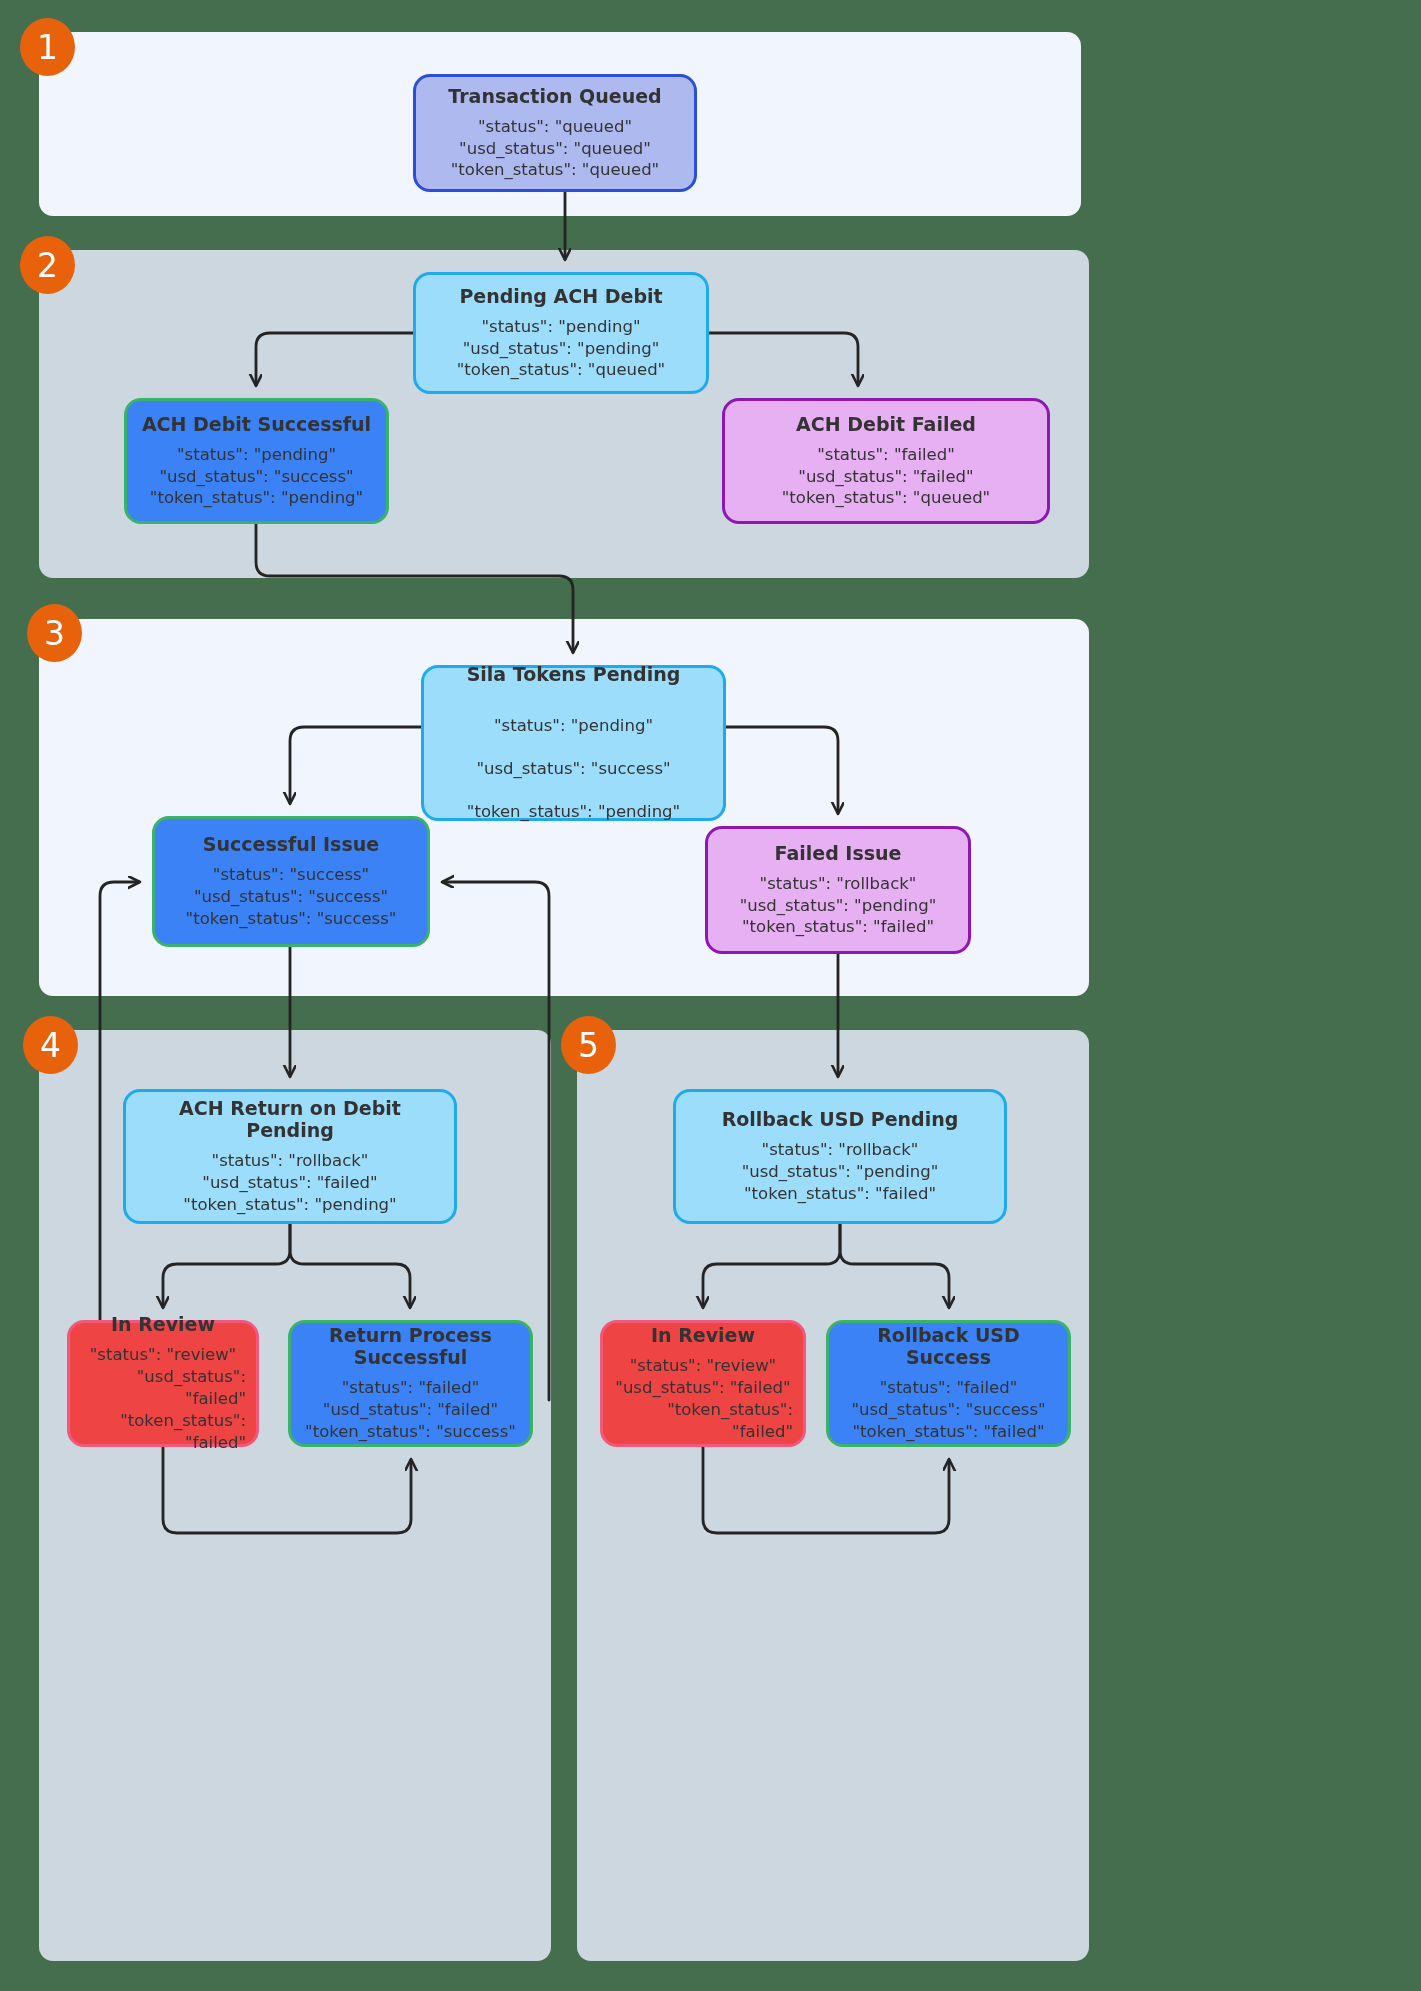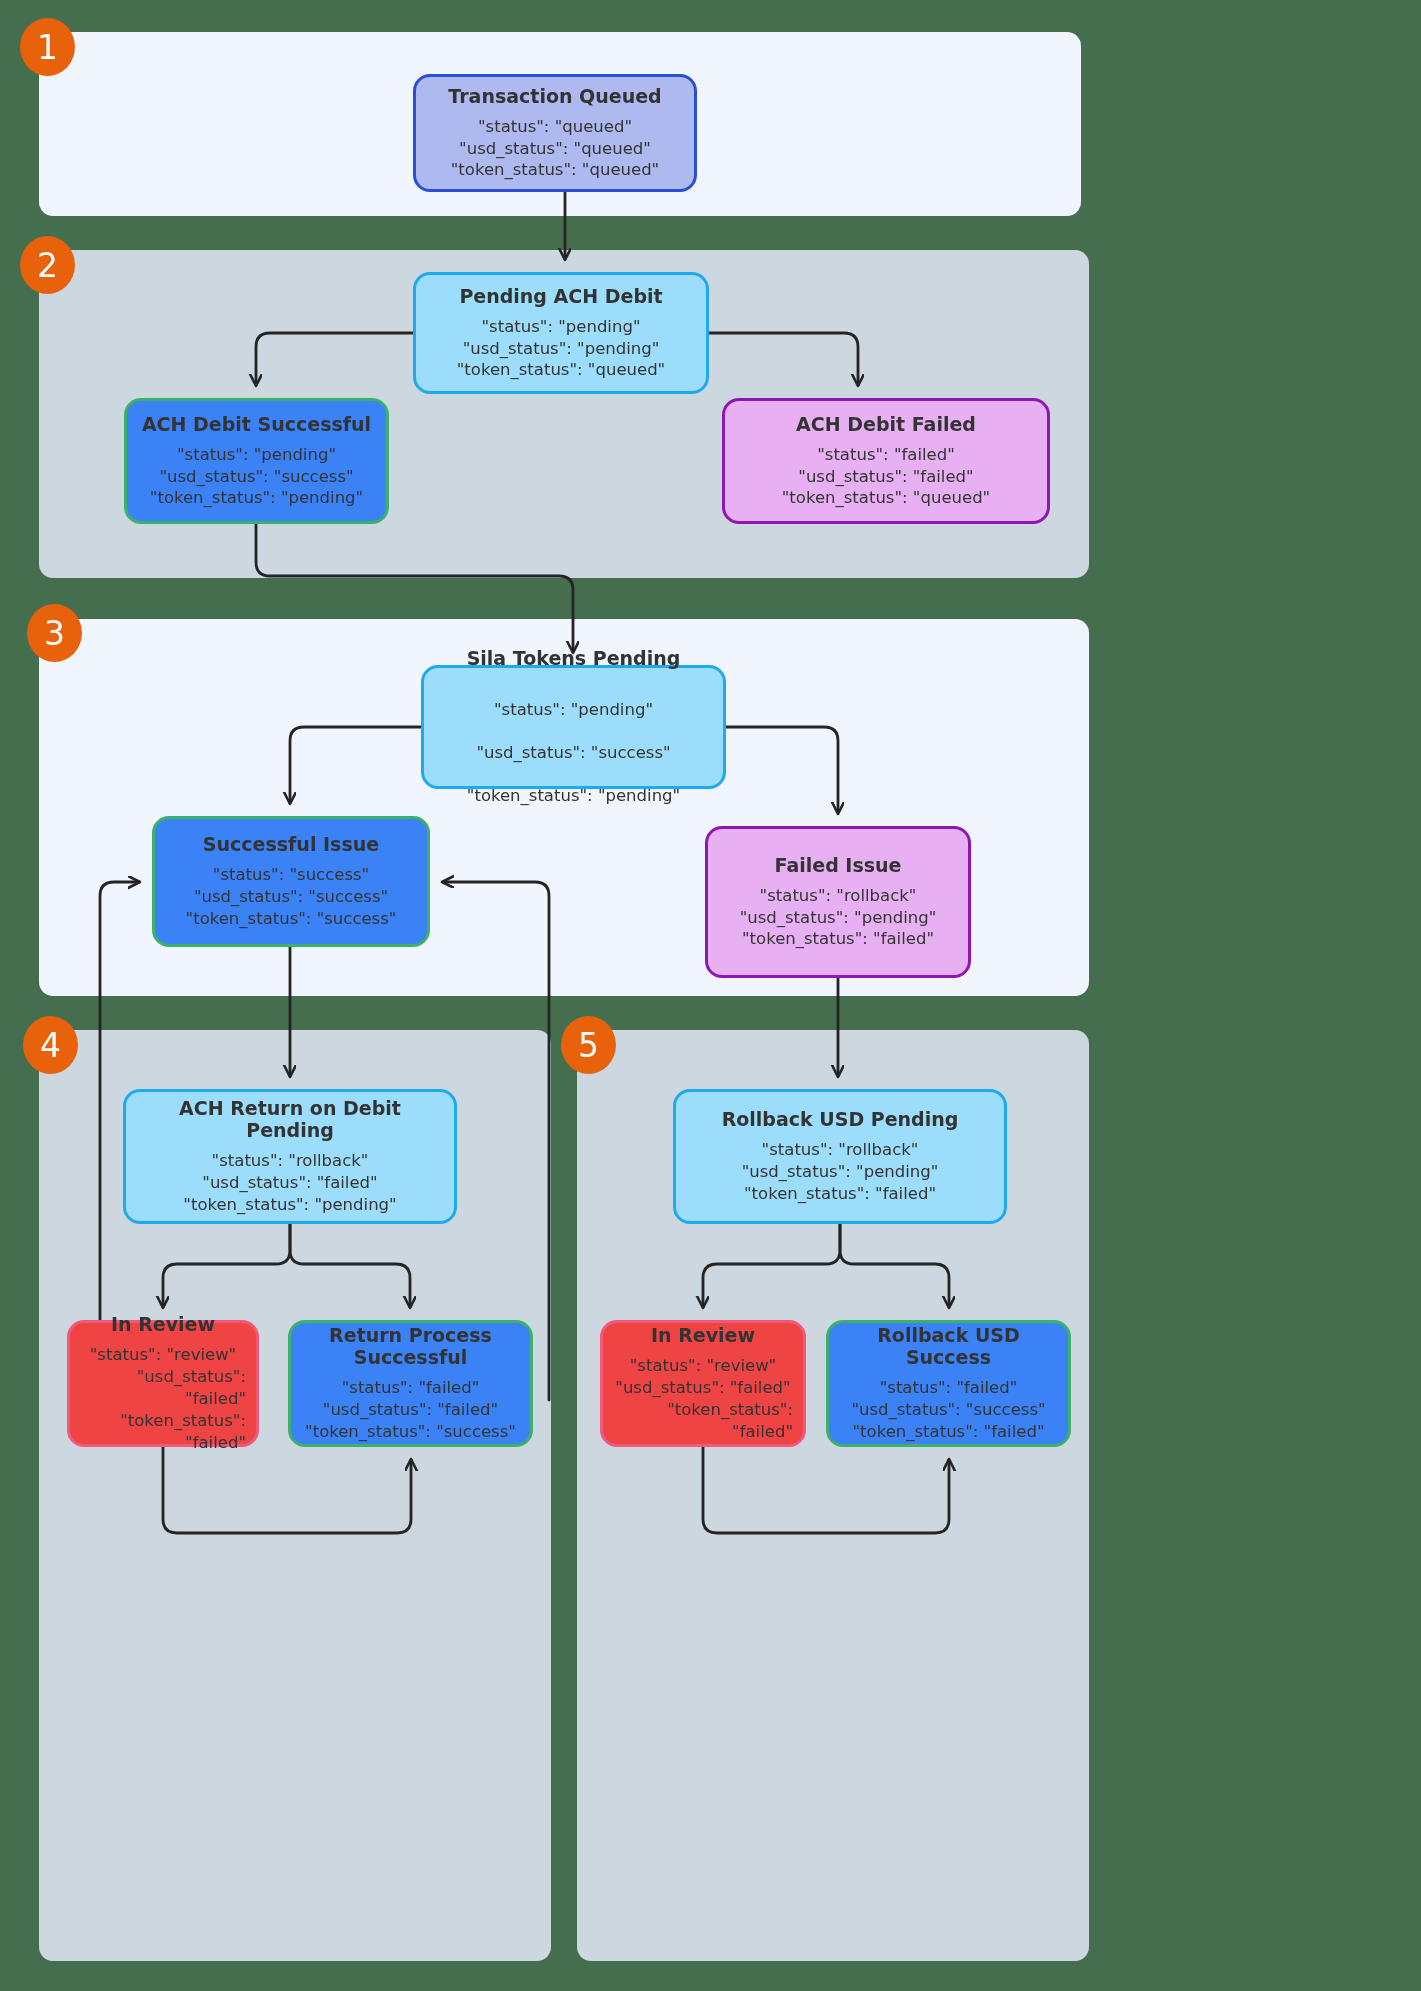--- a/index.html
+++ b/index.html
@@ -158,35 +158,35 @@
     <div class="kv">"token_status": "pending"</div>
   </div>
 
   <div class="node n-purple" style="left:722px;top:398px;width:328px;height:126px;">
     <div class="title">ACH Debit Failed</div>
     <div class="kv">"status": "failed"</div>
     <div class="kv">"usd_status": "failed"</div>
     <div class="kv">"token_status": "queued"</div>
   </div>
 
-  <div class="node n-cyan" style="left:421px;top:665px;width:305px;height:124px;gap:21px;">
+  <div class="node n-cyan" style="left:421px;top:665px;width:305px;height:156px;gap:21px;">
     <div class="title">Sila Tokens Pending</div>
     <div class="kv">"status": "pending"</div>
     <div class="kv">"usd_status": "success"</div>
     <div class="kv">"token_status": "pending"</div>
   </div>
 
   <div class="node n-green" style="left:152px;top:816px;width:278px;height:131px;">
     <div class="title">Successful Issue</div>
     <div class="kv">"status": "success"</div>
     <div class="kv">"usd_status": "success"</div>
     <div class="kv">"token_status": "success"</div>
   </div>
 
-  <div class="node n-purple" style="left:705px;top:826px;width:266px;height:152px;">
+  <div class="node n-purple" style="left:705px;top:826px;width:266px;height:128px;">
     <div class="title">Failed Issue</div>
     <div class="kv">"status": "rollback"</div>
     <div class="kv">"usd_status": "pending"</div>
     <div class="kv">"token_status": "failed"</div>
   </div>
 
   <div class="node n-cyan" style="left:123px;top:1089px;width:334px;height:135px;">
     <div class="title">ACH Return on Debit Pending</div>
     <div class="kv">"status": "rollback"</div>
     <div class="kv">"usd_status": "failed"</div>

